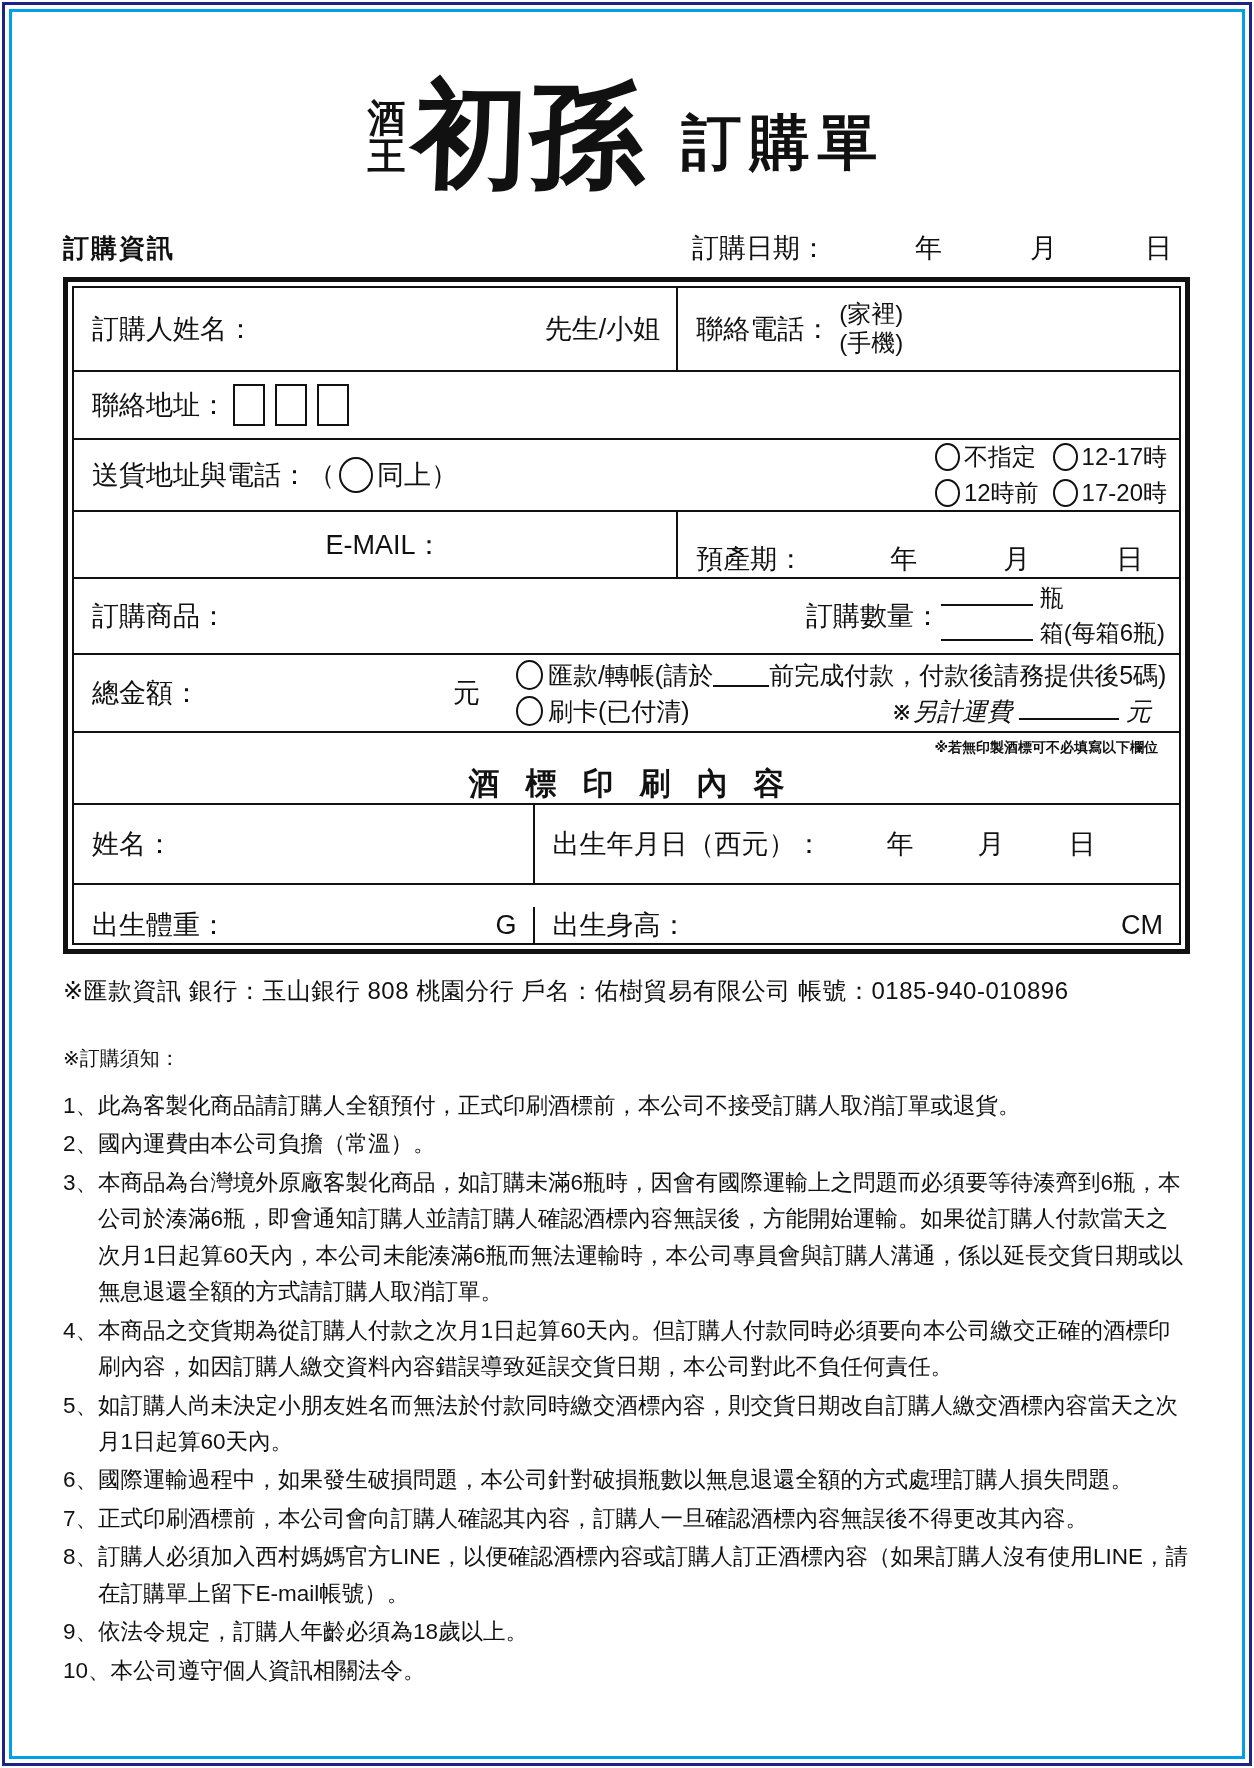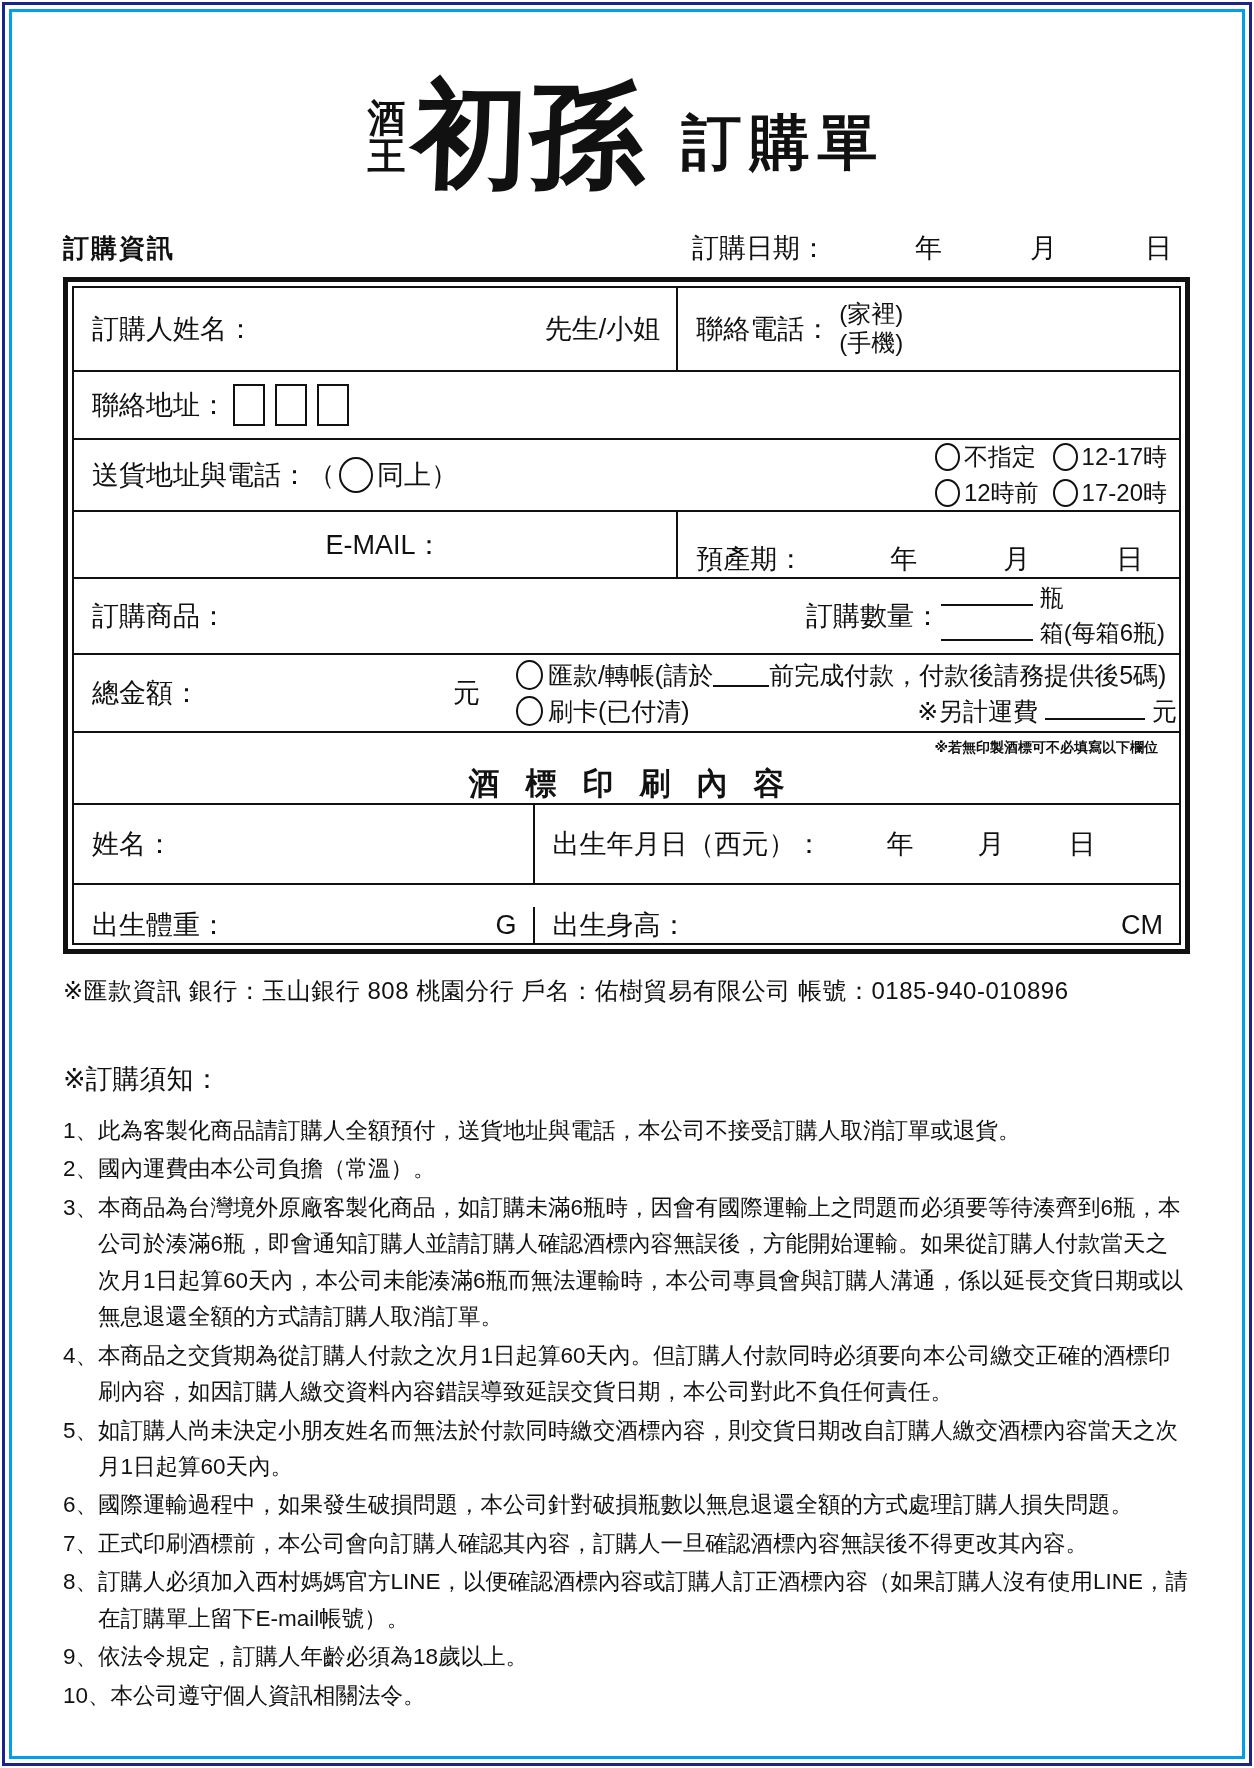--- a/index.html
+++ b/index.html
@@ -120,21 +120,21 @@
   .blank.qty { width: 92px; }
 
   .row-total { height: 78px; padding-left: 18px; align-items: center; }
   .total-left { display: flex; align-items: center; width: 39%; font-size: 27px; }
   .total-unit { margin-left: auto; padding-right: 36px; }
   .pay-options { font-size: 25px; line-height: 1.45; width: 61%; }
   .pay-line { display: flex; align-items: center; white-space: nowrap; }
   .pay-line .circle { width: 27px; height: 30px; margin-right: 5px; flex: none; }
   .blank.pay { width: 56px; }
   .blank.ship { width: 100px; }
-  .ship-note { margin-left: auto; padding-right: 2px; }
+  .ship-note { margin-left: auto; padding-right: 28px; font-style: italic; }
 
   .row-labelhead { height: 72px; position: relative; display: block; }
   .labelhead-title {
     text-align: center; font-size: 31px; font-weight: 700;
     letter-spacing: 26px; padding-top: 30px; text-indent: 26px;
   }
   .labelhead-note {
     position: absolute; top: 6px; right: 21px; font-size: 14px; font-weight: 700;
   }
 
@@ -145,21 +145,21 @@
   .ymd-sm.last { margin-right: 16px; }
 
   .row-size { height: 60px; align-items: flex-end; }
   .row-size .lcol { width: 41.5%; }
   .row-size .rcol { width: 58.5%; }
   .unit-right { margin-left: auto; padding-right: 16px; }
 
   
   .bank-info { margin-top: 30px; font-size: 24px; letter-spacing: 0.5px; }
 
-  .notes-title { margin-top: 54px; font-size: 27px; }
+  .notes-title { margin-top: 38px; font-size: 20px; }
   .notes-list { margin-top: 16px; list-style: none; }
   .notes-list li {
     display: flex; font-size: 22.5px; line-height: 1.62;
     margin-bottom: 2px;
   }
   .notes-list .num { flex: none; white-space: nowrap; }
   .notes-list .txt { flex: 1; }
 </style>
 </head>
 <body>
@@ -319,21 +319,21 @@
       </div>
 
     </div>
 
     <div class="bank-info">※匯款資訊 銀行：玉山銀行 808 桃園分行 戶名：佑樹貿易有限公司 帳號：0185-940-010896</div>
 
     <div class="notes-title">※訂購須知：</div>
     <ul class="notes-list">
       <li>
           <span class="num">1、</span>
-          <span class="txt">此為客製化商品請訂購人全額預付，送貨地址與電話，本公司不接受訂購人取消訂單或退貨。</span>
+          <span class="txt">此為客製化商品請訂購人全額預付，正式印刷酒標前，本公司不接受訂購人取消訂單或退貨。</span>
         </li>
       <li>
           <span class="num">2、</span>
           <span class="txt">國內運費由本公司負擔（常溫）。</span>
         </li>
       <li>
           <span class="num">3、</span>
           <span class="txt">本商品為台灣境外原廠客製化商品，如訂購未滿6瓶時，因會有國際運輸上之問題而必須要等待湊齊到6瓶，本公司於湊滿6瓶，即會通知訂購人並請訂購人確認酒標內容無誤後，方能開始運輸。如果從訂購人付款當天之次月1日起算60天內，本公司未能湊滿6瓶而無法運輸時，本公司專員會與訂購人溝通，係以延長交貨日期或以無息退還全額的方式請訂購人取消訂單。</span>
         </li>
       <li>

